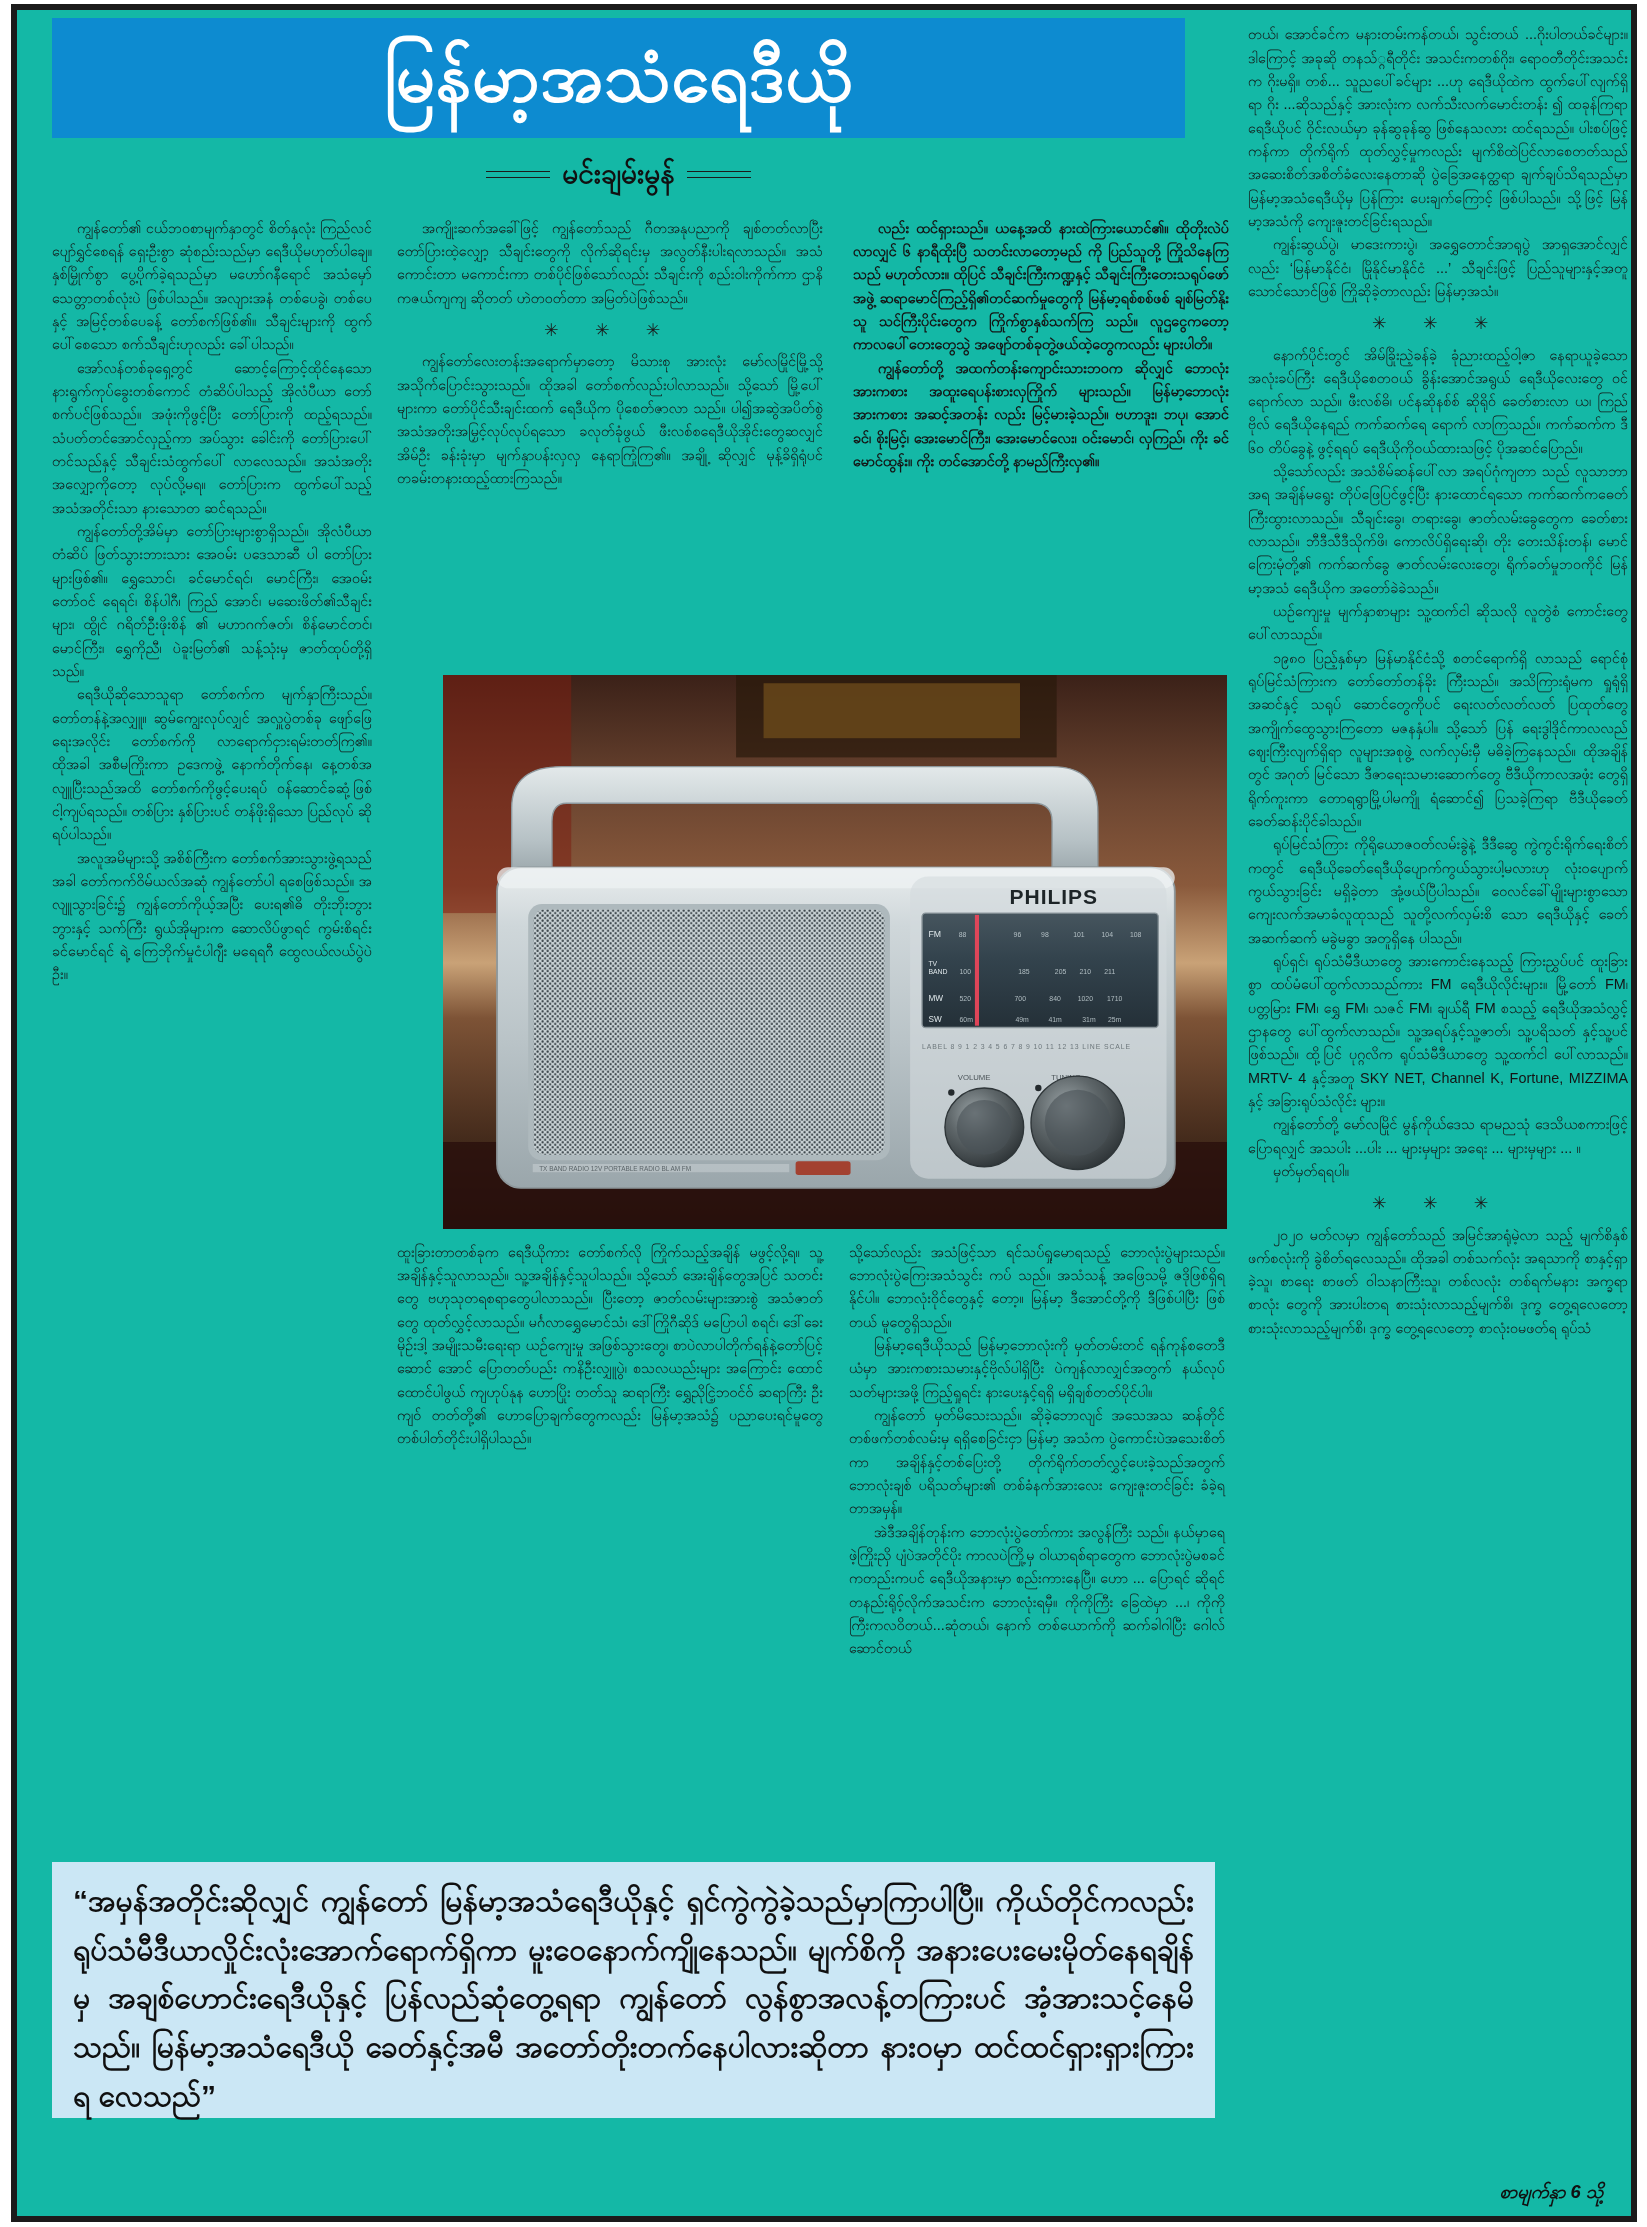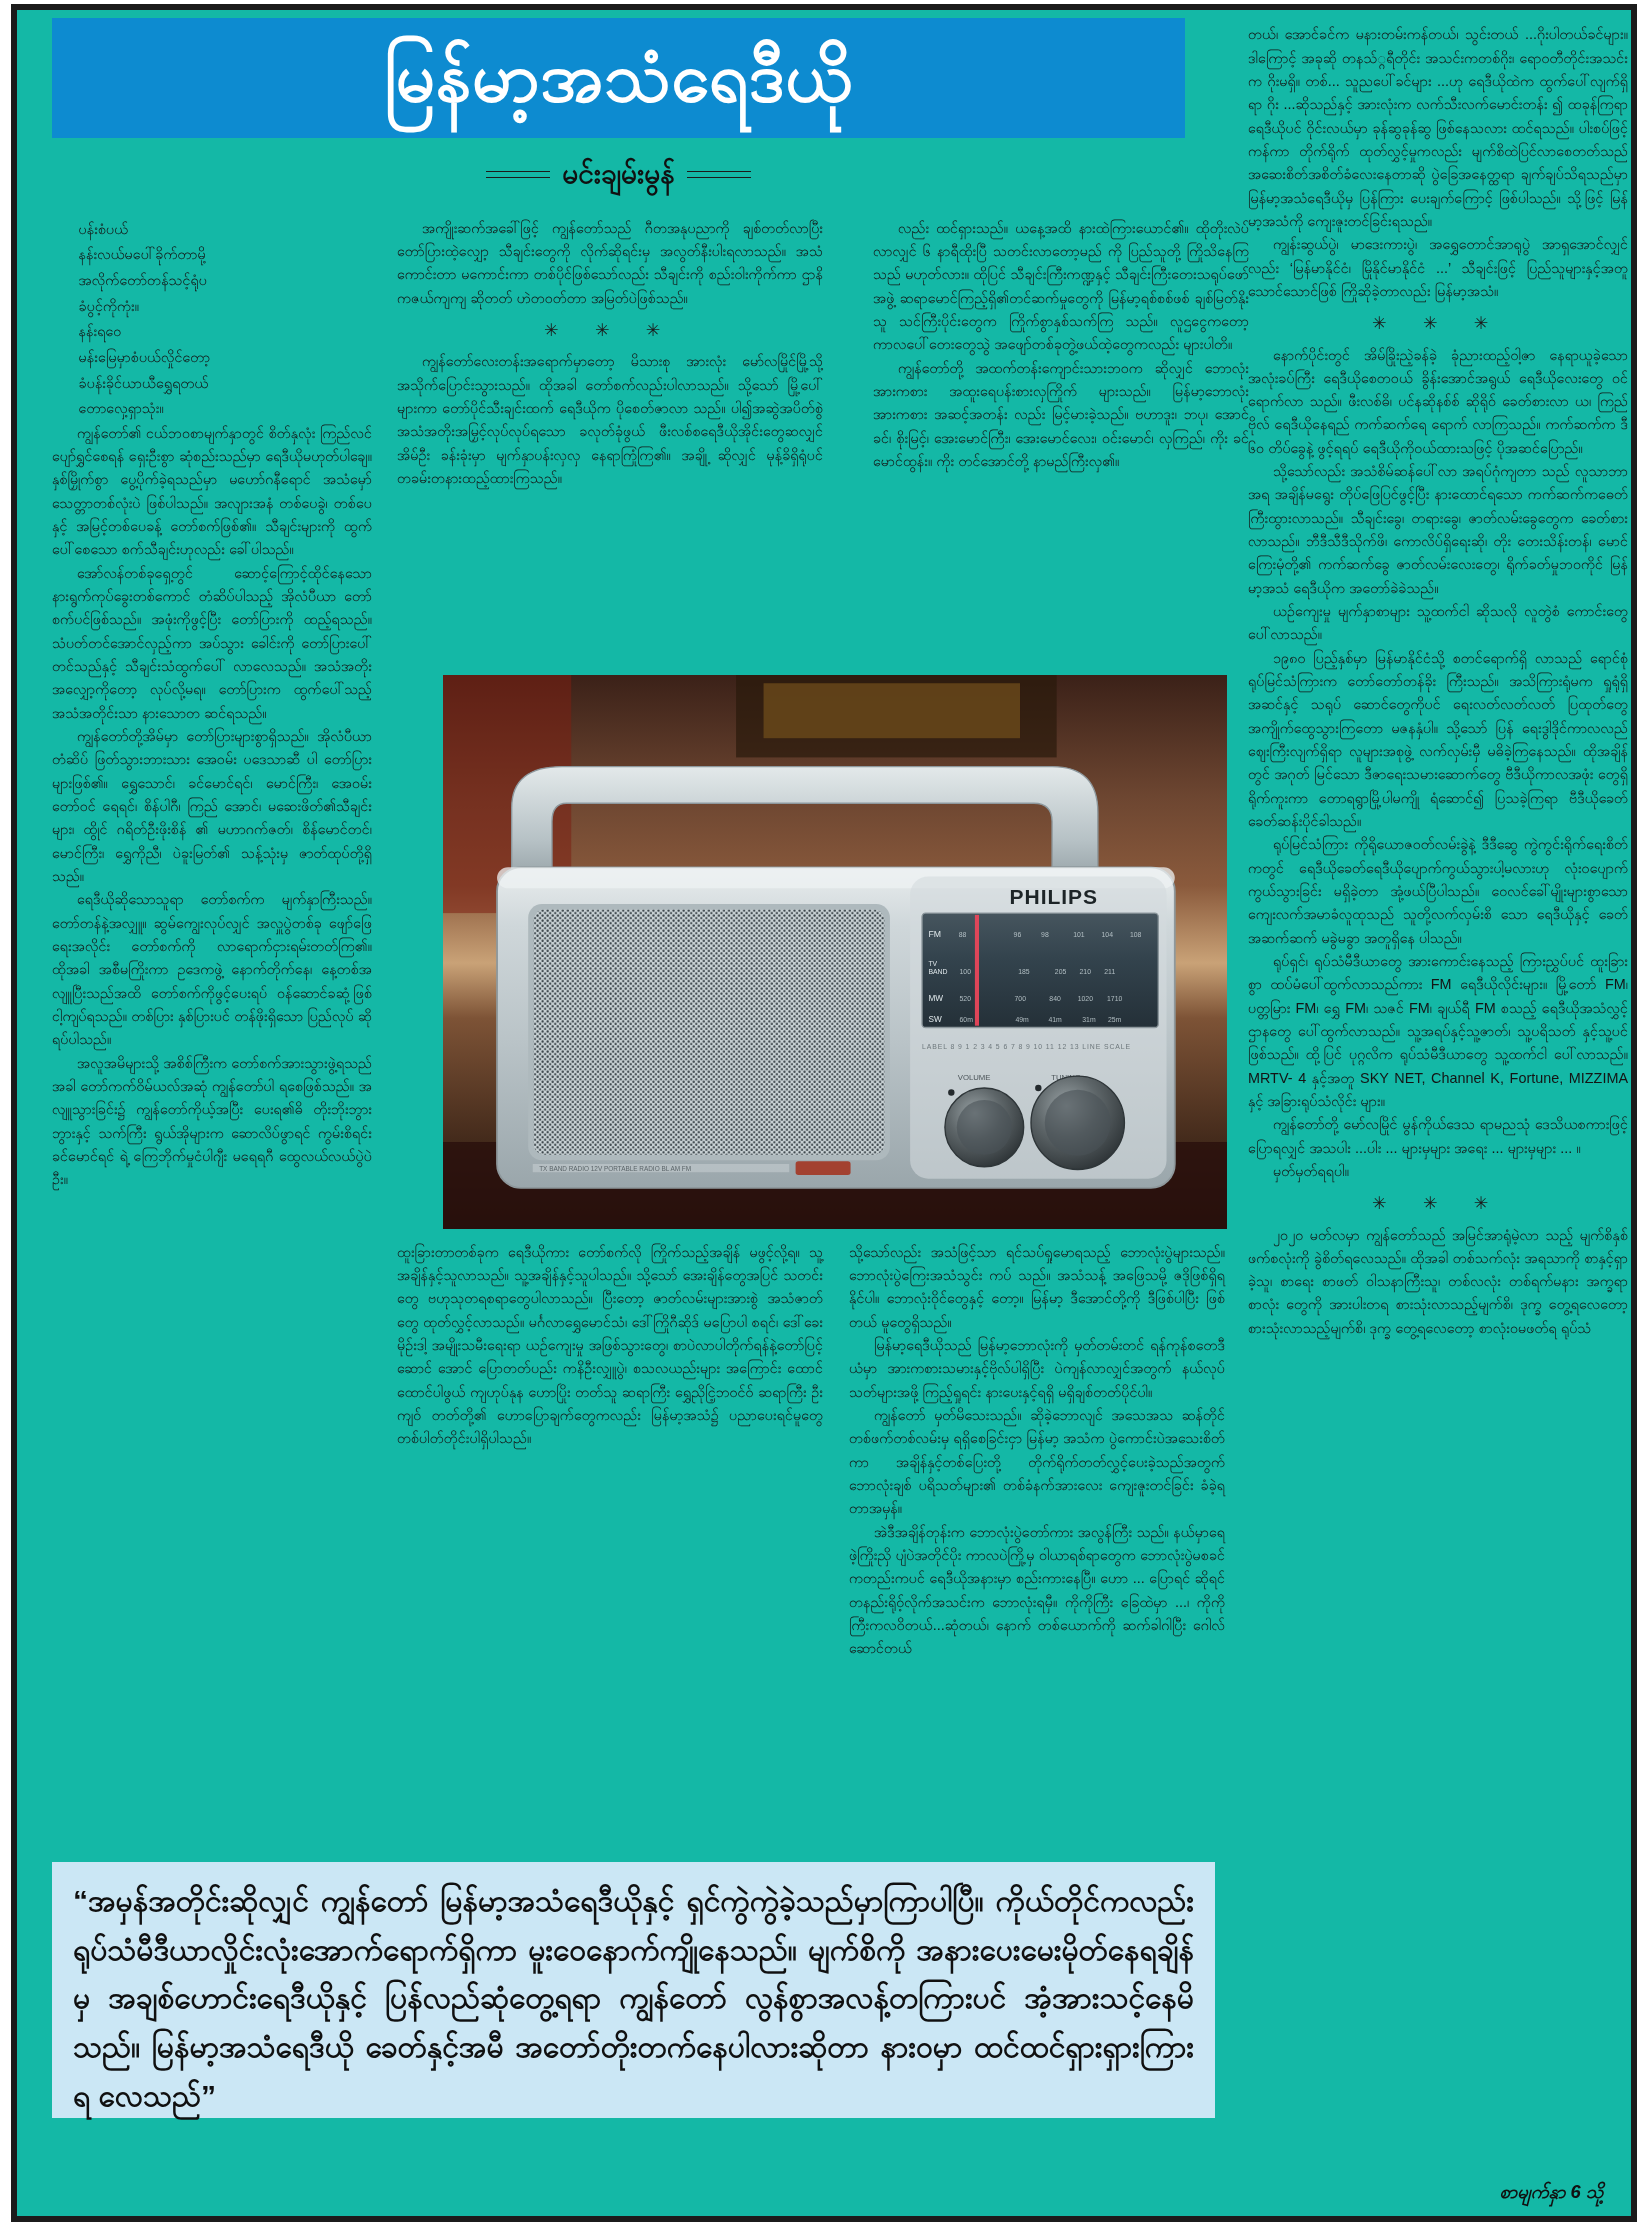--- a/index.html
+++ b/index.html
@@ -120,21 +120,21 @@
     letter-spacing: 15.6px;
     line-height: 2.0;
     color: #1b1b1b;
     text-indent: 0;
     padding: 2.7px 0 2.7px 0;
   }
 
   
   #col1 { left: 35px;   top: 207px;  width: 320px; }
   #col2 { left: 380px;  top: 207px;  width: 426px; }
-  #col3 { left: 856px; top: 207px;  width: 376px; }
+  #col3 { left: 836px; top: 207px;  width: 376px; font-weight: bold; }
   #col4 { left: 1231px; top: 13.7px;   width: 380px; }
 
   
   .photo-wrap {
     position: absolute;
     left: 426px;
     top: 665px;
     width: 784px;
     height: 554px;
     overflow: hidden;
@@ -190,30 +190,20 @@
       <div class="masthead-title">မြန်မာ့အသံရေဒီယို</div>
     </div>
 
     <div class="byline-row">
       <span class="byline-rule"></span>
       <span class="byline-name">မင်းချမ်းမွန်</span>
       <span class="byline-rule"></span>
     </div>
 
     <div class="col" id="col1">
-      <p class="poem">
-        <span>ပန်းစံပယ်</span>
-        <span>နန်းလယ်မပေါ်ခိုက်တာမို့</span>
-        <span>အလိုက်တော်တန်သင့်ရုံပ</span>
-        <span>ခံပွင့်ကိုကုံး။</span>
-        <span>နန်းရဝေ</span>
-        <span>မန်းမြေမှာစံပယ်လှိုင်တော့</span>
-        <span>ခံပန်းခိုင်ယာယီရွှေရတယ်</span>
-        <span>တောလှေ့ရှာသုံး။</span>
-      </p>
       <p>ကျွန်တော်၏ ငယ်ဘဝစာမျက်နှာတွင် စိတ်နှလုံး ကြည်လင်ပျော်ရွှင်စေရန် ရှေးဦးစွာ ဆုံစည်းသည်မှာ ရေဒီယိုမဟုတ်ပါချေ။ နှစ်မြှိုက်စွာ ပွေ့ပိုက်ခဲ့ရသည်မှာ မဟော်ဂနီရောင် အသံမှော်သေတ္တာတစ်လုံးပဲ ဖြစ်ပါသည်။ အလျားအနံ တစ်ပေခွဲ၊ တစ်ပေနှင့် အမြင့်တစ်ပေခန့် တော်စက်ဖြစ်၏။ သီချင်းများကို ထွက်ပေါ်စေသော စက်သီချင်းဟုလည်း ခေါ်ပါသည်။</p>
       <p>အော်လန်တစ်ခုရှေ့တွင် ဆောင့်ကြောင့်ထိုင်နေသော နားရွက်ကုပ်ခွေးတစ်ကောင် တံဆိပ်ပါသည့် အိုလံပီယာ တော်စက်ပင်ဖြစ်သည်။ အဖုံးကိုဖွင့်ပြီး တော်ပြားကို ထည့်ရသည်။ သံပတ်တင်အောင်လှည့်ကာ အပ်သွား ခေါင်းကို တော်ပြားပေါ်တင်သည်နှင့် သီချင်းသံထွက်ပေါ် လာလေသည်။ အသံအတိုးအလျှော့ကိုတော့ လုပ်လို့မရ။ တော်ပြားက ထွက်ပေါ်သည့်အသံအတိုင်းသာ နားသောတ ဆင်ရသည်။</p>
       <p>ကျွန်တော်တို့အိမ်မှာ တော်ပြားများစွာရှိသည်။ အိုလံပီယာတံဆိပ် ဖြတ်သွားဘားသား အေဝမ်း ပဒေသာဆီ ပါ တော်ပြားများဖြစ်၏။ ရွှေသောင်၊ ခင်မောင်ရင်၊ မောင်ကြီး၊ အေဝမ်းတော်ဝင် ရေရင်၊ စိန်ပါဂီ၊ ကြည် အောင်၊ မဆေးဖိတ်၏သီချင်းများ၊ ထွိုင် ဂရိတ်ဦးဖိုးစိန် ၏ မဟာဂက်ဇတ်၊ စိန်မောင်တင်၊ မောင်ကြီး၊ ရွှေကိုညီ၊ ပဲခူးမြတ်၏ သန့်သုံးမှ ဇာတ်ထုပ်တို့ရှိသည်။</p>
       <p>ရေဒီယိုဆိုသောသူရာ တော်စက်က မျက်နှာကြီးသည်။ တော်တန်နဲ့အလျှူ။ ဆွမ်ကျွေးလုပ်လျှင် အလှူပွဲတစ်ခု ဖျော်ဖြေရေးအလိုင်း တော်စက်ကို လာရောက်ငှားရမ်းတတ်ကြ၏။ ထိုအခါ အစီမကြိုးကာ ဥဒေကဖွဲ့ နောက်တိုက်နေ၊ နေ့တစ်အလျူပြီးသည်အထိ တော်စက်ကိုဖွင့်ပေးရပ် ဝန်ဆောင်ခဆုံ့ဖြစ် ငါ့ကျပ်ရသည်။ တစ်ပြား နှစ်ပြားပင် တန်ဖိုးရှိသော ပြည်လုပ် ဆိုရပ်ပါသည်။</p>
       <p>အလူအမိများသို့ အစိစ်ကြီးက တော်စက်အားသွားဖွဲ့ရသည်အခါ တော်ကက်ဝိမ်ယလ်အဆုံ ကျွန်တော်ပါ ရစေဖြစ်သည်။ အလျူသွားခြင်း၌ ကျွန်တော်ကိုယ့်အပြီး ပေးရ၏ဓိ တိုးဘိုးဘွားဘွားနှင့် သက်ကြီး ရွယ်အိုများက ဆောလိပ်ဖွာရင် ကွမ်းစိရင်း ခင်မောင်ရင် ရဲ့ ကြေဘိုက်မှုငံပါဂျီး မရေရဂီ ထွေလယ်လယ်ပွဲပဲဦး။</p>
     </div>
 
     <div class="col" id="col2">
       <p>အကျိုးဆက်အခေါ်ဖြင့် ကျွန်တော်သည် ဂီတအနုပညာကို ချစ်တတ်လာပြီး တော်ပြားထဲ့လျှော့ သီချင်းတွေကို လိုက်ဆိုရင်းမှ အလွတ်နီးပါးရလာသည်။ အသံကောင်းတာ မကောင်းကာ တစ်ပိုင်ဖြစ်သော်လည်း သီချင်းကို စည်းဝါးကိုက်ကာ ဌာနိကဇယ်ကျကျ ဆိုတတ် ဟဲတဝတ်တာ အမြတ်ပဲဖြစ်သည်။</p>
       <p class="stars noind">✳ ✳ ✳</p>

